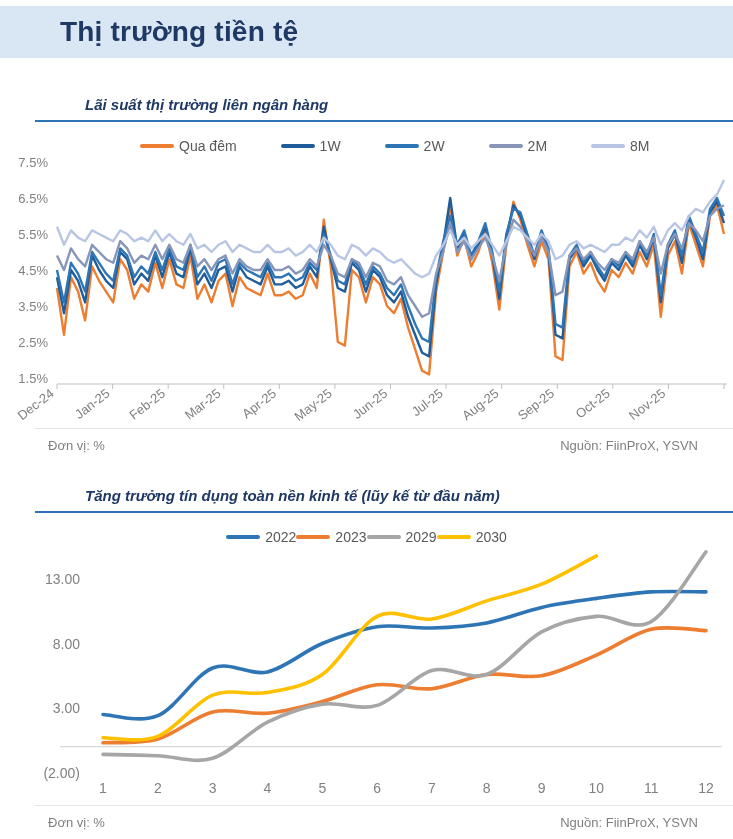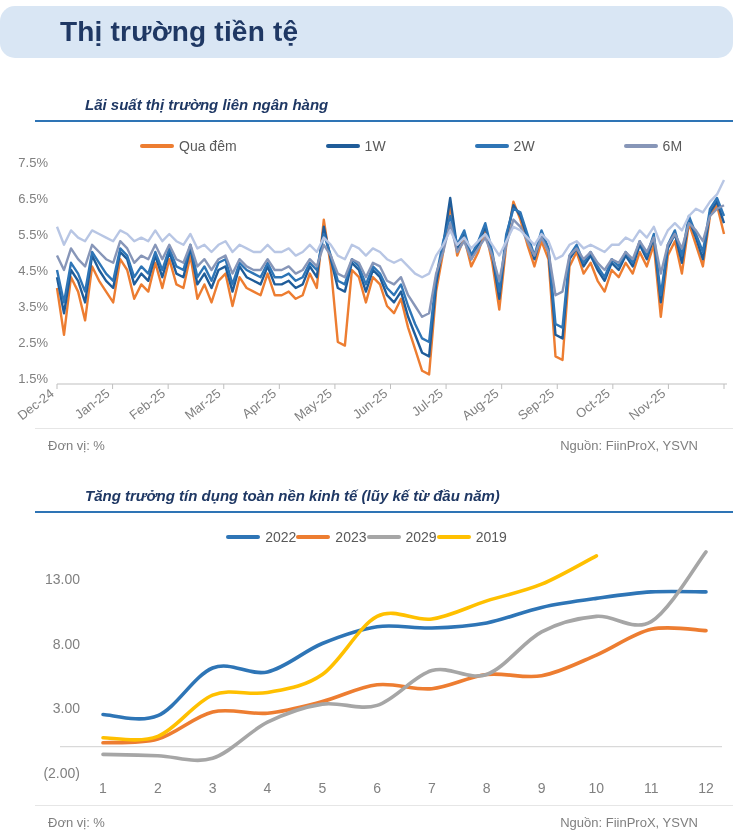--- a/index.html
+++ b/index.html
@@ -3,39 +3,39 @@
 <meta charset="utf-8">
 <style>
   * { margin:0; padding:0; box-sizing:border-box; }
   html,body { background:#ffffff; }
   body {
     width:733px; height:839px; overflow:hidden;
     font-family:"Liberation Sans", sans-serif;
     padding-top:6px;
   }
   .header-band {
-    height:52px; background:#D9E6F4; display:flex; align-items:center;border-radius:15px;
+    height:52px; background:#D9E6F4; display:flex; align-items:center;
   }
   .header-band h1 {
     padding-left:60px; font-size:28px; font-weight:bold; color:#1F3864;
     letter-spacing:0.2px;
   }
   .chart-title {
     margin:38px 0 0 85px; font-size:15px; font-weight:bold; font-style:italic;
     color:#1F3864;
   }
   .chart-title.second { margin-top:34px; }
   .title-rule {
     margin:7px 0 0 35px; width:698px; height:2px; background:#2E74B5;
   }
   .legend-row {
     display:flex; align-items:center; margin-top:14px; height:20px;
     font-size:14px; color:#595959;
   }
-  .legend-row.first { padding-left:140px; gap:89px; }
+  .legend-row.first { padding-left:140px; gap:44px; }
   .legend-row.second { justify-content:center; }
   .legend-item { display:flex; align-items:center; gap:5px; white-space:nowrap; }
   .swatch { display:inline-block; width:34px; height:4px; border-radius:2px; }
   svg.chart { display:block; }
   #svg1 { width:733px; height:268px; }
   #svg2 { width:733px; height:252px; }
   .footer-rule { margin:4px 0 0 35px; width:698px; height:1px; background:#E6E6E6; }
   .footer-rule.second { margin-top:6px; }
   .chart-footer {
     margin:9px 35px 0 35px; display:flex; justify-content:space-between;
@@ -62,21 +62,21 @@
   <span class="legend-item">
     <span class="swatch" style="background: rgb(31, 92, 153);"></span>
     <span>1W</span>
   </span>
   <span class="legend-item">
     <span class="swatch" style="background: rgb(46, 117, 182);"></span>
     <span>2W</span>
   </span>
   <span class="legend-item">
     <span class="swatch" style="background: rgb(135, 150, 184);"></span>
-    <span>6M</span>
+    <span>2M</span>
   </span>
   <span class="legend-item">
     <span class="swatch" style="background: rgb(184, 198, 228);"></span>
     <span>8M</span>
   </span>
 </div>
 
 <svg id="svg1" class="chart" viewBox="0 0 733 268">
     <line x1="57" y1="228" x2="727" y2="228" stroke="#BFBFBF" stroke-width="1"></line>
     <line x1="57" y1="228" x2="57" y2="233" stroke="#BFBFBF" stroke-width="1"></line>
@@ -135,21 +135,21 @@
   <span class="legend-item">
     <span class="swatch" style="background: rgb(237, 125, 49);"></span>
     <span>2023</span>
   </span>
   <span class="legend-item">
     <span class="swatch" style="background: rgb(166, 166, 166);"></span>
     <span>2029</span>
   </span>
   <span class="legend-item">
     <span class="swatch" style="background: rgb(255, 192, 0);"></span>
-    <span>2019</span>
+    <span>2030</span>
   </span>
 </div>
 
 <svg id="svg2" class="chart" viewBox="0 0 733 252">
     <line x1="60" y1="199.70000000000002" x2="722" y2="199.70000000000002" stroke="#D9D9D9" stroke-width="1.2"></line>
     <text x="80" y="37" text-anchor="end" font-size="14" fill="#808080">13.00</text>
     <text x="80" y="101.5" text-anchor="end" font-size="14" fill="#808080">8.00</text>
     <text x="80" y="166" text-anchor="end" font-size="14" fill="#808080">3.00</text>
     <text x="80" y="230.5" text-anchor="end" font-size="14" fill="#808080">(2.00)</text>
     <text x="103" y="246" text-anchor="middle" font-size="14" fill="#808080">1</text>

